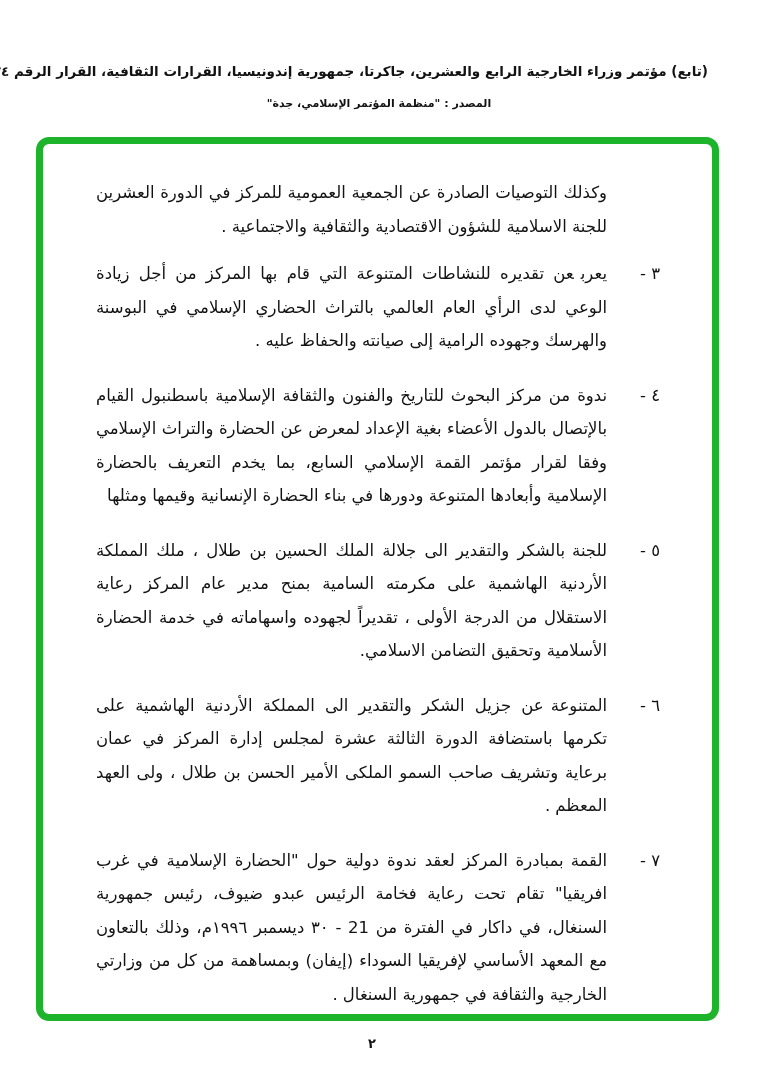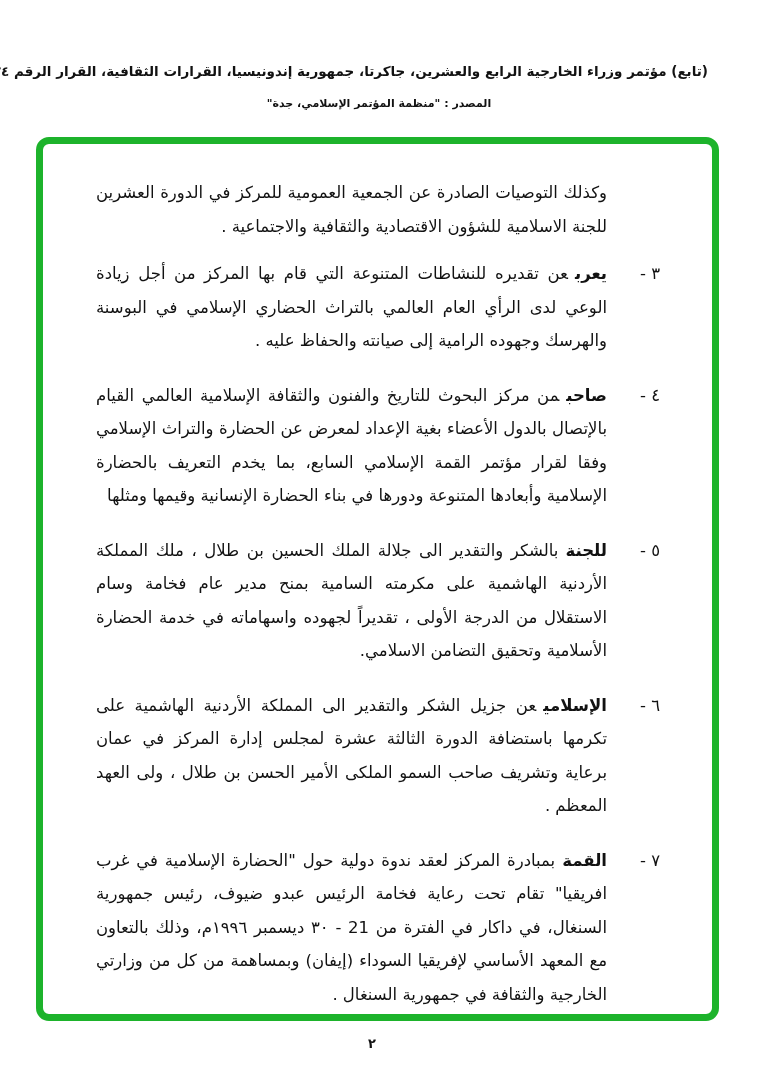--- a/index.html
+++ b/index.html
@@ -40,21 +40,21 @@
   }
   .item{
     display:flex;direction:rtl;margin:0 0 21px 0;
   }
   .item .num{
     flex:0 0 53px;white-space:nowrap;
   }
   .item .body{
     flex:1;text-align:justify;
   }
-  .kw{font-weight:bold;margin-left:7px;}
+  .kw{font-weight:normal;margin-left:7px;}
   .pageno{
     position:absolute;top:1036px;left:0;right:14px;
     text-align:center;font-weight:bold;font-size:13px;
     direction:rtl;
   }
 </style>
 </head>
 <body>
 
 <div class="hdr">(تابع) مؤتمر وزراء الخارجية الرابع والعشرين، جاكرتا، جمهورية إندونيسيا، القرارات الثقافية، القرار الرقم ٢٩/٢٤-ث</div>
@@ -66,31 +66,31 @@
 
   <p class="intro">وكذلك التوصيات الصادرة عن الجمعية العمومية للمركز في الدورة العشرين للجنة الاسلامية للشؤون الاقتصادية والثقافية والاجتماعية .</p>
 
   <div class="item">
     <span class="num">٣ -</span>
     <span class="body"><b class="kw">يعرب</b><span>عن تقديره للنشاطات المتنوعة التي قام بها المركز من أجل زيادة الوعي لدى الرأي العام العالمي بالتراث الحضاري الإسلامي في البوسنة والهرسك وجهوده الرامية إلى صيانته والحفاظ عليه .</span></span>
   </div>
 
   <div class="item">
     <span class="num">٤ -</span>
-    <span class="body"><b class="kw">صاحب</b><span>من مركز البحوث للتاريخ والفنون والثقافة الإسلامية العالمي القيام بالإتصال بالدول الأعضاء بغية الإعداد لمعرض عن الحضارة والتراث الإسلامي وفقا لقرار مؤتمر القمة الإسلامي السابع، بما يخدم التعريف بالحضارة الإسلامية وأبعادها المتنوعة ودورها في بناء الحضارة الإنسانية وقيمها ومثلها</span></span>
+    <span class="body"><b class="kw">ندوة</b><span>من مركز البحوث للتاريخ والفنون والثقافة الإسلامية باسطنبول القيام بالإتصال بالدول الأعضاء بغية الإعداد لمعرض عن الحضارة والتراث الإسلامي وفقا لقرار مؤتمر القمة الإسلامي السابع، بما يخدم التعريف بالحضارة الإسلامية وأبعادها المتنوعة ودورها في بناء الحضارة الإنسانية وقيمها ومثلها</span></span>
   </div>
 
   <div class="item">
     <span class="num">٥ -</span>
-    <span class="body"><b class="kw">للجنة</b><span>بالشكر والتقدير الى جلالة الملك الحسين بن طلال ، ملك المملكة الأردنية الهاشمية على مكرمته السامية بمنح مدير عام فخامة وسام الاستقلال من الدرجة الأولى ، تقديراً لجهوده واسهاماته في خدمة الحضارة الأسلامية وتحقيق التضامن الاسلامي.</span></span>
+    <span class="body"><b class="kw">للجنة</b><span>بالشكر والتقدير الى جلالة الملك الحسين بن طلال ، ملك المملكة الأردنية الهاشمية على مكرمته السامية بمنح مدير عام المركز رعاية الاستقلال من الدرجة الأولى ، تقديراً لجهوده واسهاماته في خدمة الحضارة الأسلامية وتحقيق التضامن الاسلامي.</span></span>
   </div>
 
   <div class="item">
     <span class="num">٦ -</span>
-    <span class="body"><b class="kw">الإسلامي</b><span>عن جزيل الشكر والتقدير الى المملكة الأردنية الهاشمية على تكرمها باستضافة الدورة الثالثة عشرة لمجلس إدارة المركز في عمان برعاية وتشريف صاحب السمو الملكى الأمير الحسن بن طلال ، ولى العهد المعظم .</span></span>
+    <span class="body"><b class="kw">المتنوعة</b><span>عن جزيل الشكر والتقدير الى المملكة الأردنية الهاشمية على تكرمها باستضافة الدورة الثالثة عشرة لمجلس إدارة المركز في عمان برعاية وتشريف صاحب السمو الملكى الأمير الحسن بن طلال ، ولى العهد المعظم .</span></span>
   </div>
 
   <div class="item">
     <span class="num">٧ -</span>
     <span class="body"><b class="kw">القمة</b><span>بمبادرة المركز لعقد ندوة دولية حول "الحضارة الإسلامية في غرب افريقيا" تقام تحت رعاية فخامة الرئيس عبدو ضيوف، رئيس جمهورية السنغال، في داكار في الفترة من 21 - ٣٠ ديسمبر ١٩٩٦م، وذلك بالتعاون مع المعهد الأساسي لإفريقيا السوداء (إيفان) وبمساهمة من كل من وزارتي الخارجية والثقافة في جمهورية السنغال .</span></span>
   </div>
 
 </div>
 
 <div class="pageno">٢</div>

